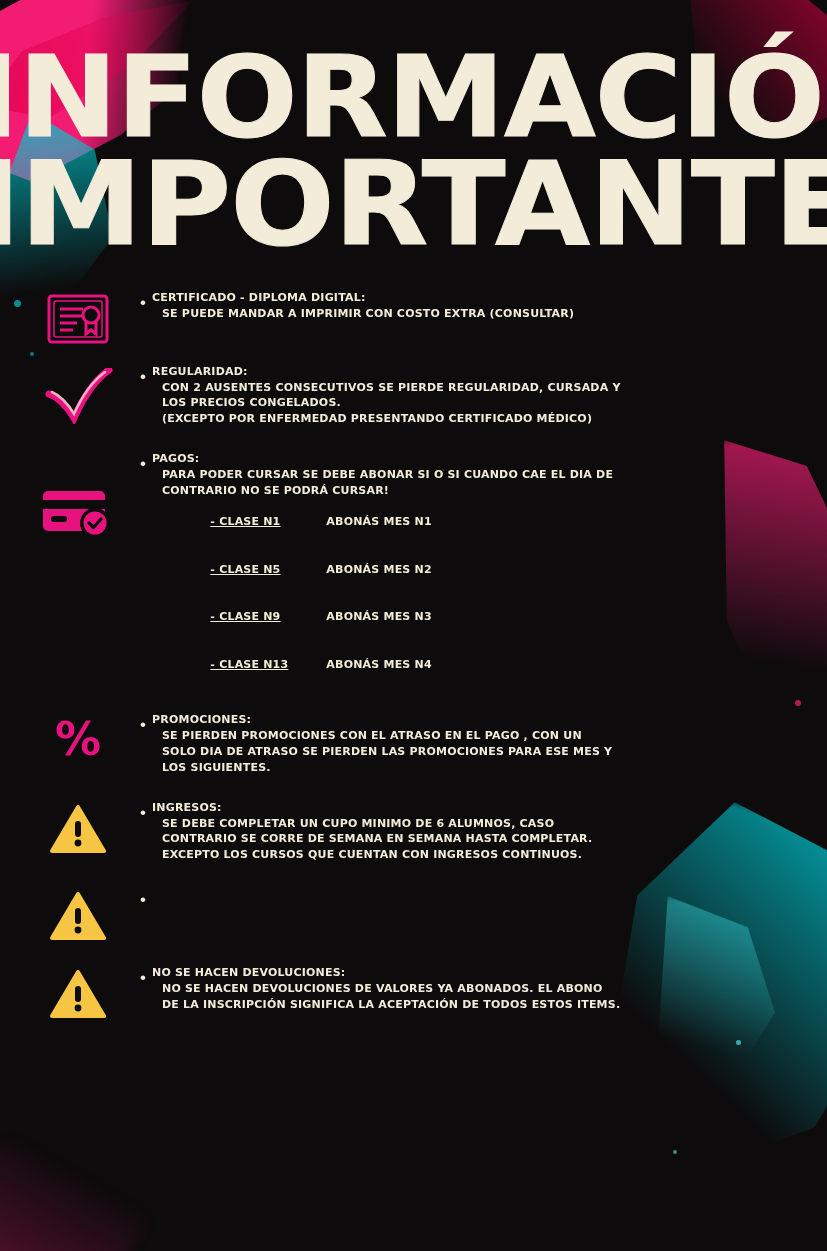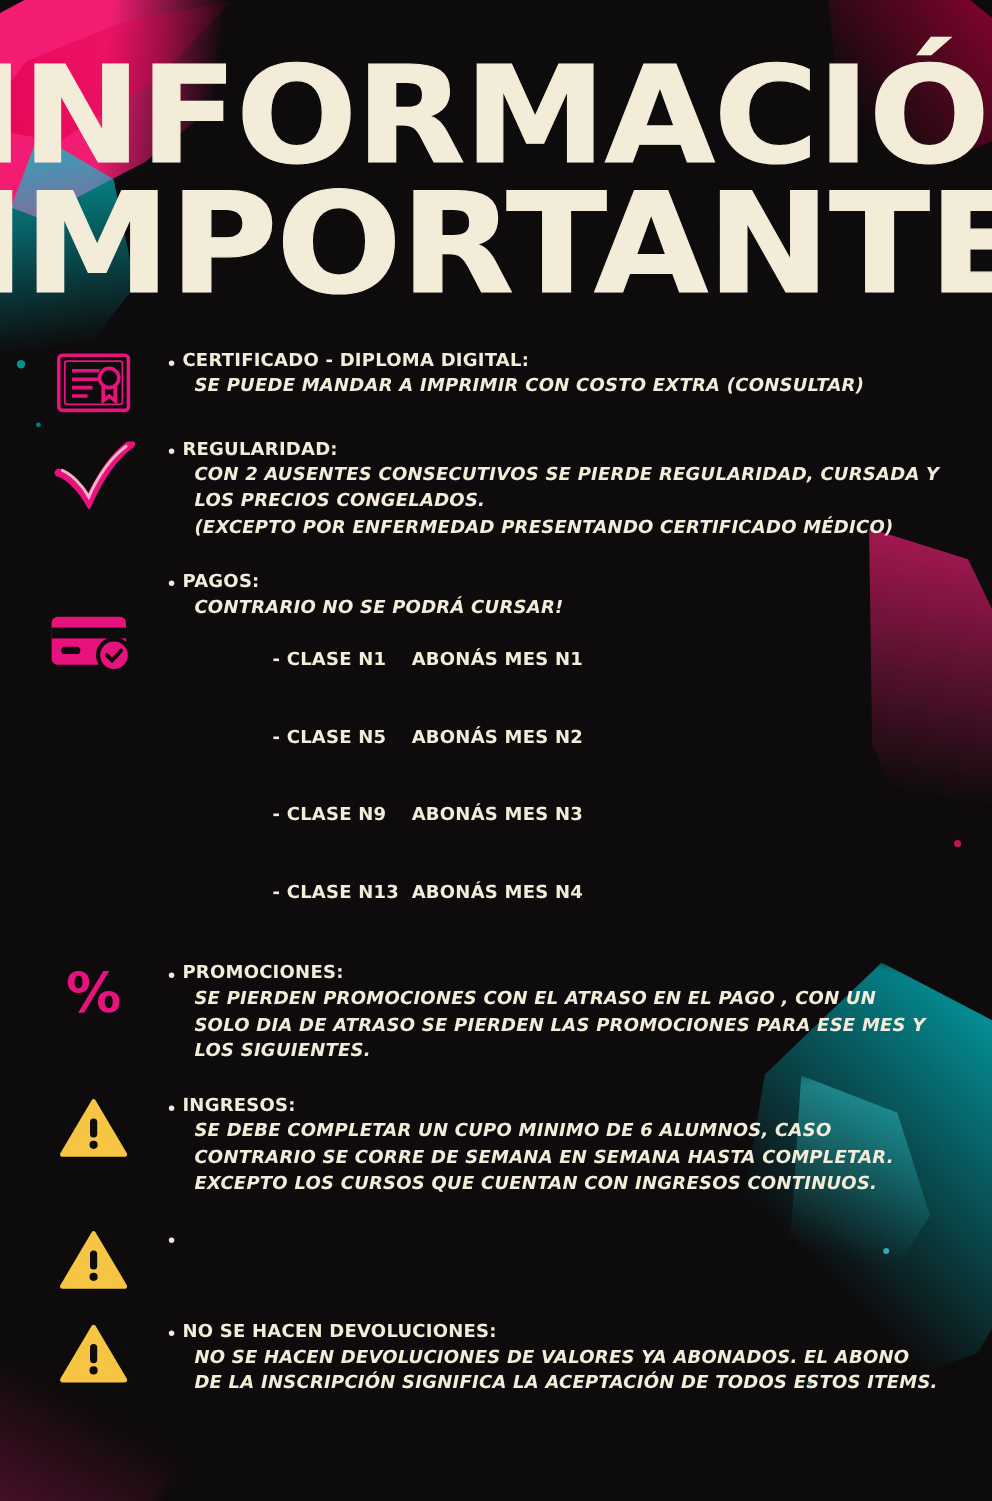--- a/index.html
+++ b/index.html
@@ -144,33 +144,33 @@
     color: #f2ecd9;
     font-size: 17px;
     line-height: 1;
     text-align: center;
   }
   .text-cell {
     flex: 1 1 auto;
     color: #f2ecd9;
     font-family: "DejaVu Sans", sans-serif;
     font-weight: 700;
-    font-size: 15px;
+    font-size: 11px;
     line-height: 1.44;
     letter-spacing: .2px;
     text-transform: uppercase;
     padding-top: 2px;
   }
   .item-title { display: block; }
-  .item-body { display: block; padding-left: 10px; font-style: italic; }
+  .item-body { display: block; padding-left: 10px; }
   .item-body .ln { display: block; white-space: pre; }
 
   .pay-table { display: block; padding-left: 10px; }
   .pay-row { display: block; white-space: pre; }
-  .pay-row .c1 { display: inline-block; width: 116px; }
+  .pay-row .c1 { display: inline-block; width: 116px; text-decoration: underline; }
 
   
   .ic { display: block; }
   .pct {
     color: #e8127f;
     font-family: "DejaVu Sans", sans-serif;
     font-weight: 700;
     font-size: 46px;
     line-height: 1;
   }
@@ -250,20 +250,21 @@
           <rect x="10" y="31" width="16" height="6" rx="3" fill="#0d0b0c"></rect>
           <circle cx="54" cy="38" r="15" fill="#0d0b0c"></circle>
           <circle cx="54" cy="38" r="11.5" fill="#e8127f"></circle>
           <path d="M48 38 L52.5 42.5 L60 34" stroke="#0d0b0c" stroke-width="3.2" fill="none" stroke-linecap="round" stroke-linejoin="round"></path>
         </svg>
       </div>
       <div class="bullet-cell">•</div>
       <div class="text-cell">
         <span class="item-title">PAGOS:</span>
         <span class="item-body">
+          <span class="ln">PARA PODER CURSAR SE DEBE ABONAR SI O SI CUANDO CAE EL DIA DE</span>
           <span class="ln">CONTRARIO NO SE PODRÁ CURSAR!</span>
         </span>
         <span class="pay-table">
           <span class="pay-row">
             <span class="c1">- CLASE N1</span><span>ABONÁS MES N1</span>
           </span>
           <span class="pay-row">
             <span class="c1">- CLASE N5</span><span>ABONÁS MES N2</span>
           </span>
           <span class="pay-row">

